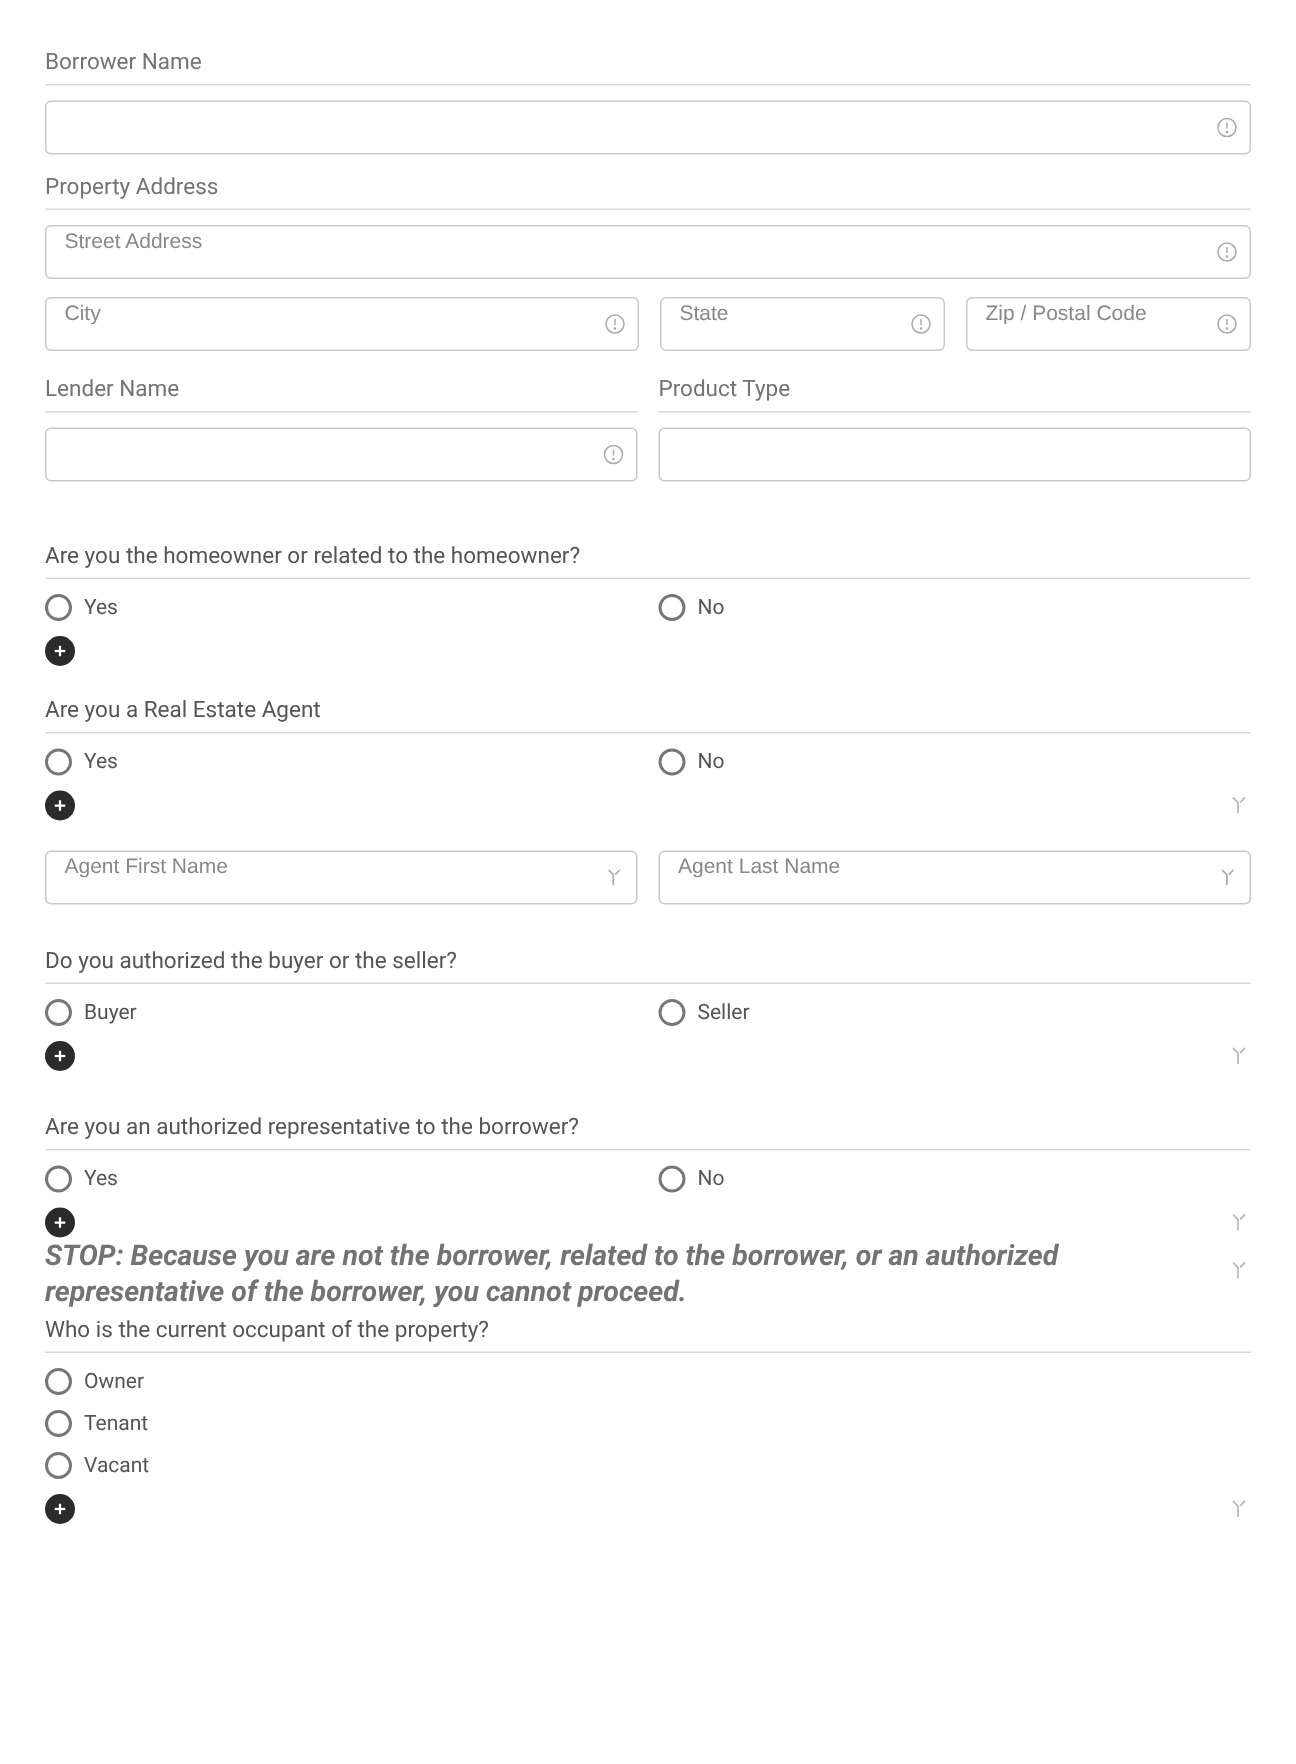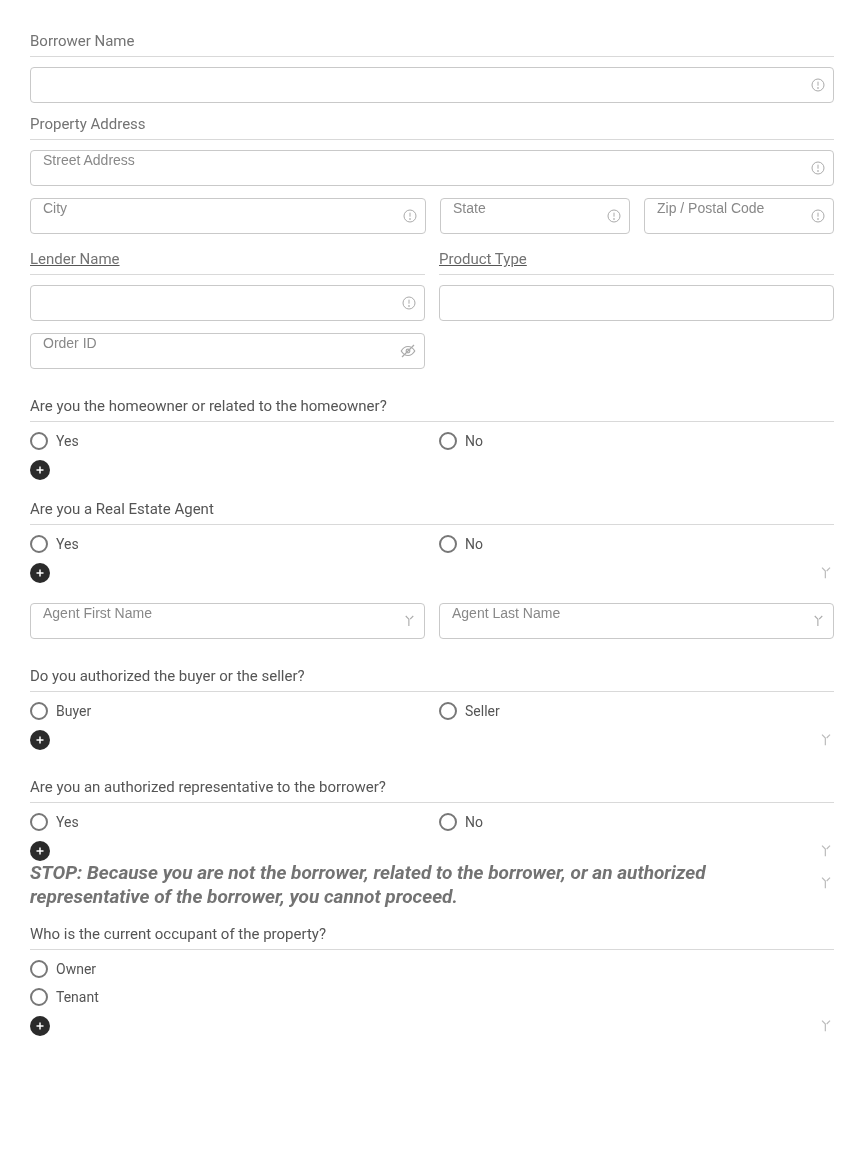--- a/index.html
+++ b/index.html
@@ -43,21 +43,21 @@
     right: 8px;
     top: 50%;
     transform: translateY(-50%);
     color: #aaa;
     pointer-events: none;
   }
   .row { display: flex; gap: 14px; }
   .col-half { flex: 1; }
   .mb { margin-bottom: 12px; }
   .two-col-labels { display:flex; gap:14px; }
-  .two-col-labels > div { flex:1;text-decoration:underline; }
+  .two-col-labels > div { flex:1; }
   .question {
     font-size: 15px;
     color: #555;
     margin-top: 28px;
     margin-bottom: 6px;
   }
   .radio-row { display:flex; gap:14px; margin-top:8px;text-align:center; }
   .radio-col { flex:1; display:flex; align-items:center; gap:8px; }
   .radio {
     width: 18px; height: 18px;
@@ -172,30 +172,20 @@
           <line x1="12" y1="7" x2="12" y2="13"></line>
           <circle cx="12" cy="16.5" r="0.6" fill="currentColor"></circle>
         </svg>
     </span>
   </div>
   <div class="field col-half">
     <input class="input" style="">
   </div>
 </div>
 <div class="row mb">
-  <div class="field col-half">
-    <input class="input" placeholder="Order ID" style="">
-    <span class="end-icon">
-      <svg width="18" height="18" viewBox="0 0 24 24" fill="none" stroke="currentColor" stroke-width="1.6">
-          <path d="M3 12s3.5-6 9-6 9 6 9 6-3.5 6-9 6-9-6-9-6z"></path>
-          <circle cx="12" cy="12" r="2.5"></circle>
-          <line x1="4" y1="20" x2="20" y2="4"></line>
-        </svg>
-    </span>
-  </div>
   <div class="col-half"></div>
 </div>
 
 <div class="question">Are you the homeowner or related to the homeowner?</div>
 <div class="hr"></div>
 <div class="radio-row">
   <div class="radio-col">
     <span class="radio"></span>
     <span class="radio-label">Yes</span>
   </div>
@@ -316,30 +306,34 @@
 <div class="stop-row">
   <div class="stop-msg">STOP: Because you are not the borrower, related to the borrower, or an authorized representative of the borrower, you cannot proceed.</div>
   <span class="branch-icon" style="margin-top:14px">
     <svg width="16" height="16" viewBox="0 0 24 24" fill="none" stroke="currentColor" stroke-width="1.8">
         <path d="M6 4l5 5v11"></path>
         <path d="M18 4l-5 5"></path>
       </svg>
   </span>
 </div>
 
-<div class="question" style="margin-top:16px">Who is the current occupant of the property?</div>
+<div class="question" style="margin-top:4px">Who is the current occupant of the property?</div>
 <div class="hr"></div>
 <div class="radio-stack">
   <div class="radio-item">
     <span class="radio"></span>
     <span class="radio-label">Owner</span>
   </div>
   <div class="radio-item">
     <span class="radio"></span>
     <span class="radio-label">Tenant</span>
+  </div>
+  <div class="radio-item">
+    <span class="radio"></span>
+    <span class="radio-label">Vacant</span>
   </div>
 </div>
 <div class="action-row">
   <div class="plus-btn" style="margin-top:0">
     <svg width="12" height="12" viewBox="0 0 24 24" fill="none" stroke="#fff" stroke-width="3">
         <line x1="12" y1="5" x2="12" y2="19"></line>
         <line x1="5" y1="12" x2="19" y2="12"></line>
       </svg>
   </div>
   <span class="branch-icon">

